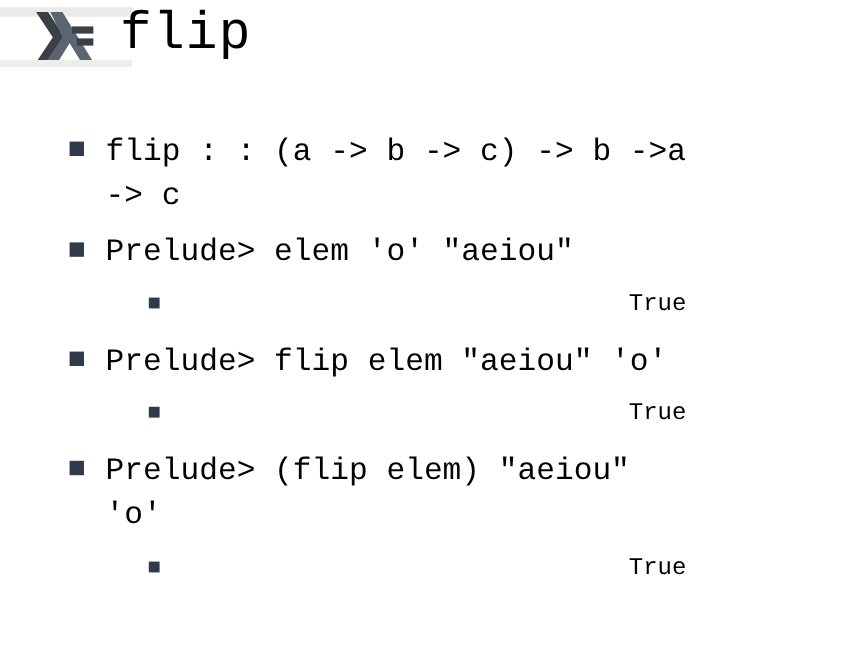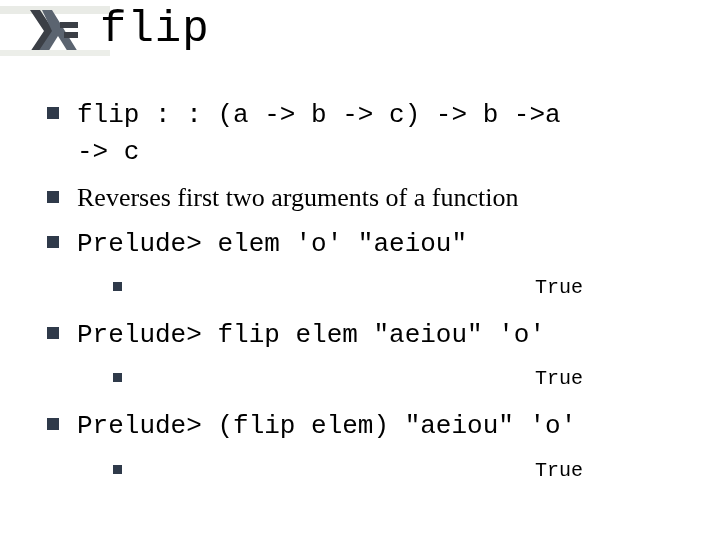--- a/index.html
+++ b/index.html
@@ -51,21 +51,21 @@
     letter-spacing: 1px;
   }
   .content {
     position: absolute;
     top: 95px;
     left: 40px;
     right: 20px;
   }
   ul.lvl1 {
     list-style: none;
-    margin: 1px;
+    margin: 12px;
     padding: 0;
   }
   ul.lvl1 > li {
     position: relative;
     padding-left: 36px;
     margin-bottom: 10px;
     font-size: 26px;
     line-height: 1.35;
   }
   ul.lvl1 > li::before {
@@ -123,23 +123,20 @@
   </div>
 
   <div class="title mono">flip</div>
 
   <div class="content">
     <ul class="lvl1">
       <li>
         <span class="mono">flip : : (a -&gt; b -&gt; c) -&gt; b -&gt;a -&gt; c</span>
       </li>
       <li>
-        <span class="serif">Reverses first two arguments of a function</span>
-      </li>
-      <li>
         <span class="mono">Prelude&gt; elem 'o' "aeiou"</span>
         <ul class="lvl2">
           <li>True</li>
         </ul>
       </li>
       <li>
         <span class="mono">Prelude&gt; flip elem "aeiou" 'o'</span>
         <ul class="lvl2">
           <li>True</li>
         </ul>

